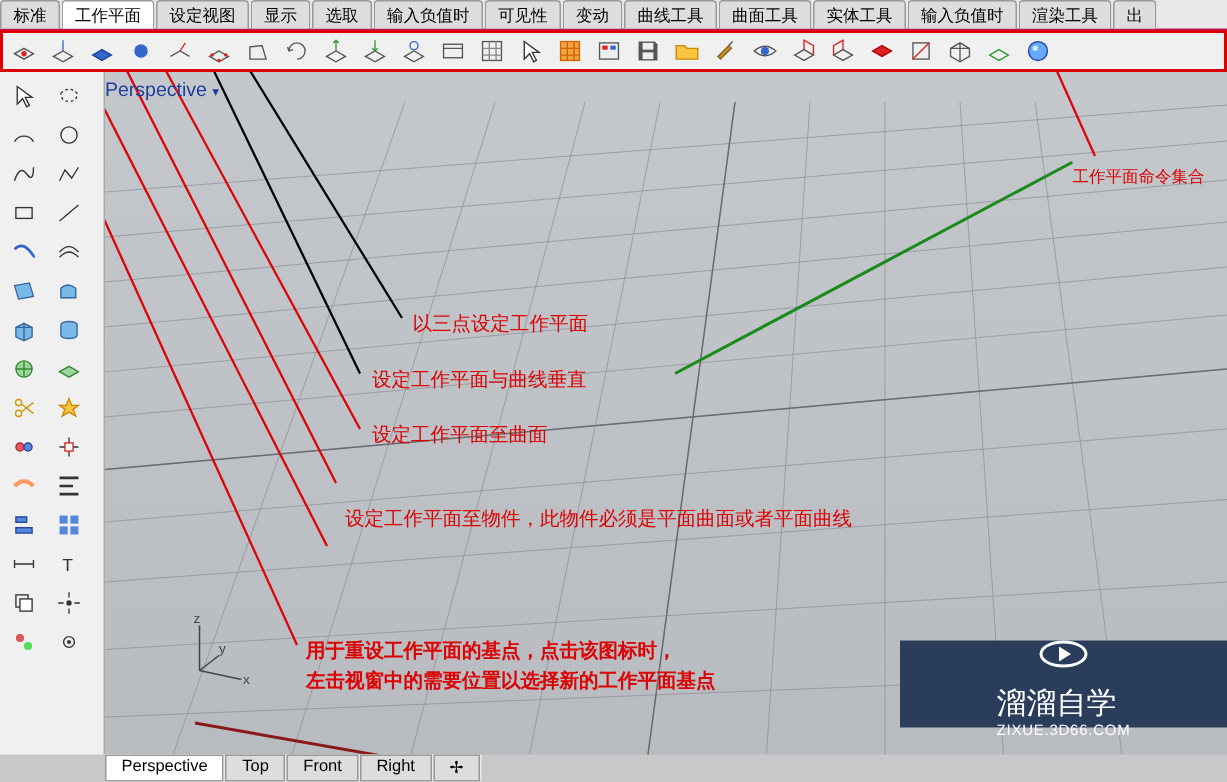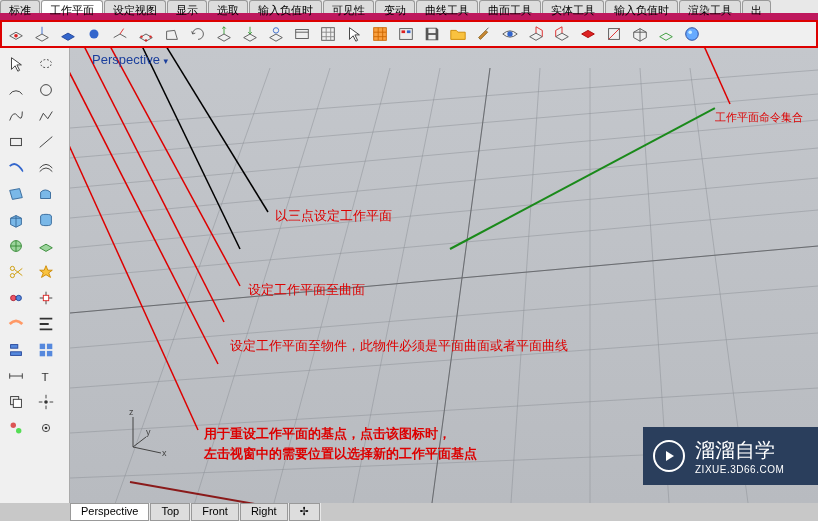--- a/index.html
+++ b/index.html
@@ -10,21 +10,21 @@
   background: #c8c8c8;
   position: relative;
   overflow: hidden;
 }
 
 
 .tab-strip {
   display: flex;
   height: 20px;
   background: #e8e8e8;
-  border-bottom: 7px solid #be185d;
+  border-bottom: 1px solid #be185d;
   font-size: 11px;
 }
 .tab {
   padding: 2px 8px;
   border: 1px solid #999;
   border-bottom: none;
   background: #ddd;
   margin-right: 1px;
   border-radius: 3px 3px 0 0;
   cursor: pointer;
@@ -76,21 +76,21 @@
 
 .viewport {
   flex: 1;
   position: relative;
   overflow: hidden;
   background:
     linear-gradient(to bottom, #c4c7cc 0%, #b8bbc0 100%);
 }
 .viewport-title {
   position: absolute;
-  top: 4px; left: 22px;
+  top: 4px; left: 0;
   color: #1a3e9c;
   font-size: 13px;
   font-weight: 500;
   z-index: 10;
   text-align: right;
 }
 .drop-arrow { color: #1a3e9c; font-size: 9px; }
 
 .grid-floor {
   position: absolute;
@@ -132,29 +132,30 @@
   position: absolute;
   color: #d00;
   font-size: 11px;
   z-index: 9;
 }
 
 
 .watermark {
   position: absolute;
   right: 0; bottom: 18px;
-  width: 175px; height: 58px;
+  width: 218px; height: 58px;
   background: #2a3e5c;
   color: #fff;
   display: flex;
   align-items: center;
   padding: 0 10px;
   font-size: 20px;
   gap: 10px;
   z-index: 20;
+  flex-direction: column;
 }
 .watermark .play {
   width: 32px; height: 32px;
   border: 2px solid #fff; border-radius: 50%;
   display: flex; align-items: center; justify-content: center;
 }
 .watermark .txt { display: flex; flex-direction: column; }
 .watermark .url { font-size: 10px; letter-spacing: .5px; }
 
 
@@ -566,20 +567,21 @@
       <line x1="15" y1="38" x2="43" y2="44" stroke="#444"></line>
       <line x1="15" y1="38" x2="28" y2="28" stroke="#444"></line>
       <text x="11" y="6" font-size="9" fill="#444">z</text>
       <text x="44" y="47" font-size="9" fill="#444">x</text>
       <text x="28" y="26" font-size="9" fill="#444">y</text>
     </svg>
 
     <div class="callout-label" style="right:15px; top:62px;">工作平面命令集合</div>
 
     <div class="anno" style="left:205px; top:158px;">以三点设定工作平面</div>
+    <div class="anno" style="left:178px; top:195px;">设定工作平面与曲线垂直</div>
     <div class="anno" style="left:178px; top:232px;">设定工作平面至曲面</div>
     <div class="anno" style="left:160px; top:268px;margin-top:20px;">设定工作平面至物件，此物件必须是平面曲面或者平面曲线</div>
     <div class="anno" style="left:134px; top:376px; white-space:pre;font-weight:bold;">用于重设工作平面的基点，点击该图标时，
 左击视窗中的需要位置以选择新的工作平面基点</div>
 
     <svg style="position:absolute; top:-48px; left:-70px; width:818px; height:521px; z-index:7; pointer-events:none;">
       <defs>
         <marker id="ah" markerWidth="8" markerHeight="8" refX="6" refY="3" orient="auto">
             <path d="M0 0 L6 3 L0 6 Z" fill="#000"></path>
           </marker>

